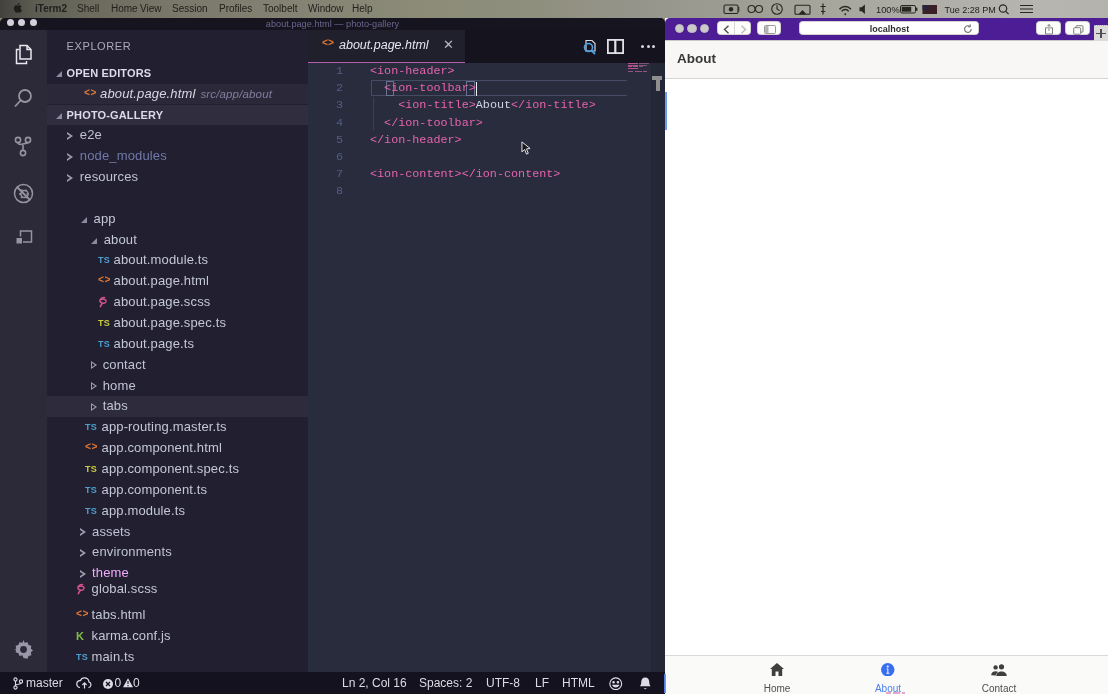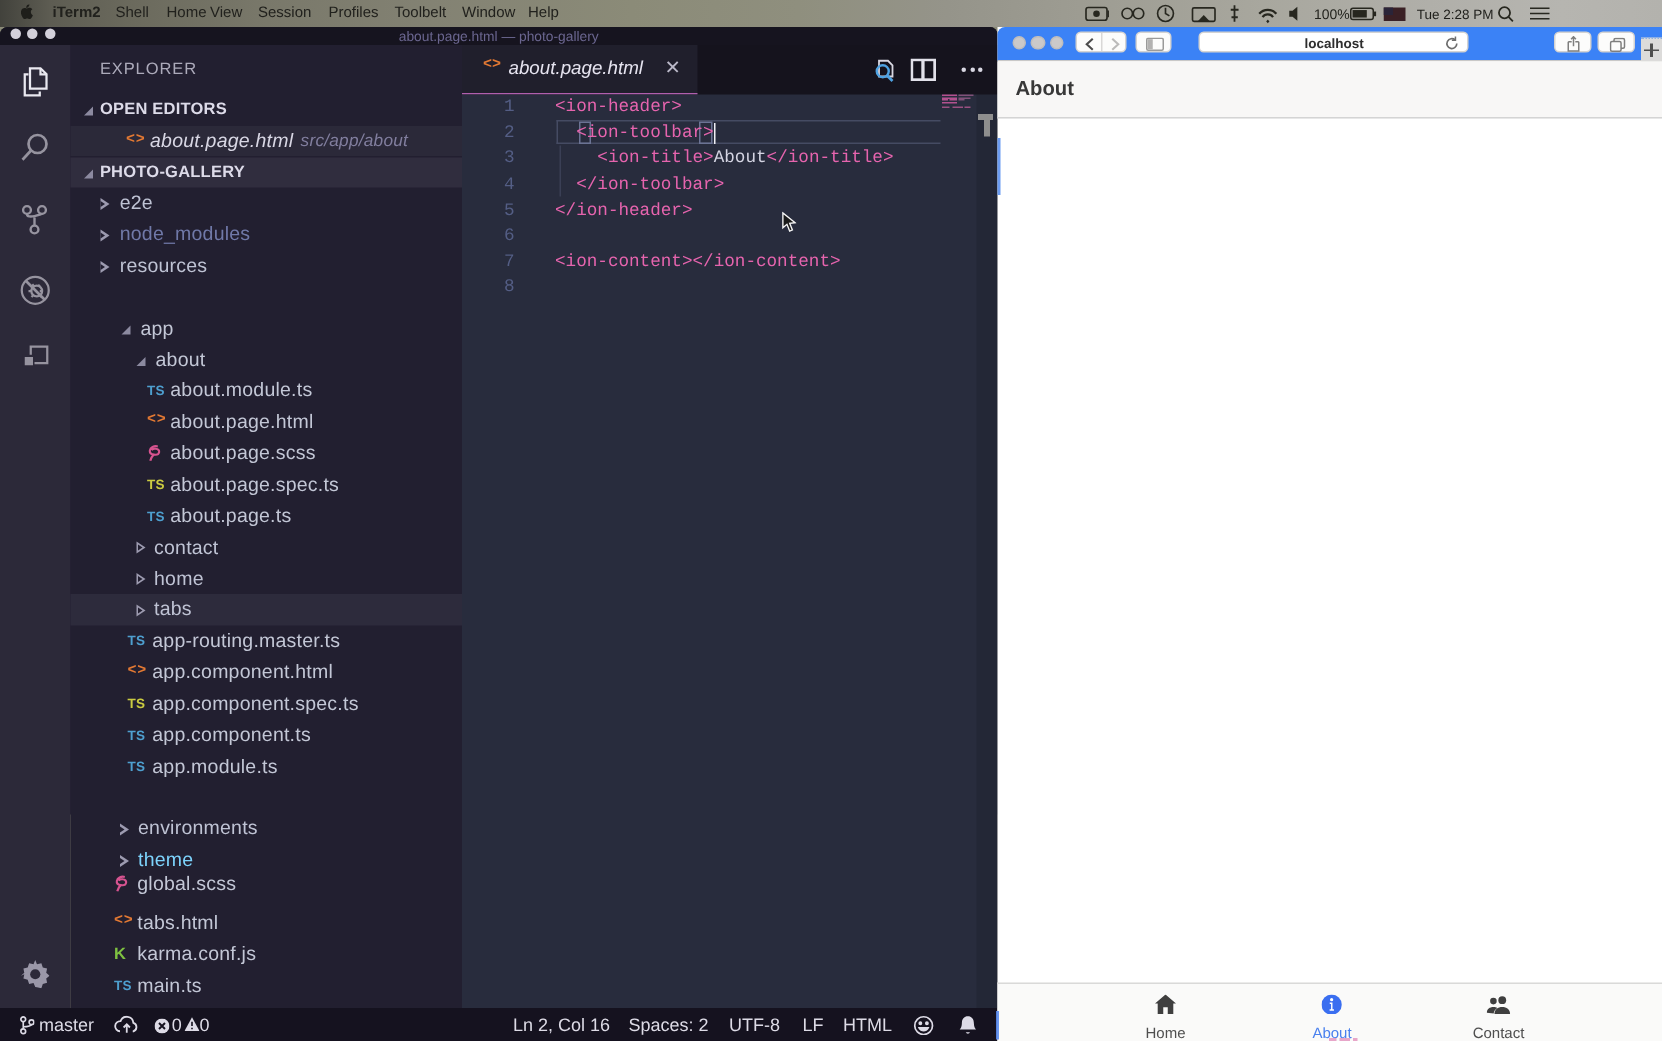--- a/index.html
+++ b/index.html
@@ -37,21 +37,21 @@
   .cl{position:absolute;left:0;width:357px;height:17.2px;line-height:17.2px;white-space:pre;}
   .ln{position:absolute;left:0;top:0;width:35px;text-align:right;color:#545e85;}
   .ct{position:absolute;left:62px;top:0;}
   .tag{color:#e664ae;}
   .w{color:#d4d4e2;}
   .mm{position:absolute;height:1px;background:#d65ba4;opacity:0.8;}
   .mm.dim{background:#8a5580;opacity:0.9;}
   .mm.dim2{background:#b85a93;height:1.1px;}
   
   #safari{left:665px;top:18px;width:443px;height:676px;background:#fff;}
-  #stoolbar{position:absolute;left:0;top:0;width:443px;height:21.5px;background:#3b82f6;border-bottom:1px solid #c9c8c7;border-radius:5px 0 0 0;}
+  #stoolbar{position:absolute;left:0;top:0;width:443px;height:21.5px;background:#4c1d95;border-bottom:1px solid #c9c8c7;border-radius:5px 0 0 0;}
   .sbtn{position:absolute;background:#fcfcfb;border:1px solid #d4d3d2;border-radius:3.5px;box-sizing:border-box;}
   #sheader{position:absolute;left:0;top:22.5px;width:443px;height:37px;background:#f8f7f6;border-bottom:1px solid #d4d4d4;}
   #sheader .t{position:absolute;left:12px;top:10.5px;font-size:13.5px;font-weight:bold;color:#383838;}
   #stabbar{position:absolute;left:0;top:637px;width:443px;height:39px;background:#fafaf9;border-top:1px solid #d9d9d8;box-sizing:border-box;}
   .stab{position:absolute;top:6px;width:80px;text-align:center;}
   .stab .lbl{display:block;margin-top:3px;font-size:10px;color:#4f4f4f;}
 </style>
 </head>
 <body>
 <div id="menubar" class="abs">
@@ -225,27 +225,31 @@
         <span class="nm" style="left:54.5px;">app.component.spec.ts</span>
       </div>
     <div class="row" style="top:449.80px;">
         <span class="ficon" style="left:38px;top:0;color:#4e9fcf;">TS</span>
         <span class="nm" style="left:54.5px;">app.component.ts</span>
       </div>
     <div class="row" style="top:470.65px;">
         <span class="ficon" style="left:38px;top:0;color:#4e9fcf;">TS</span>
         <span class="nm" style="left:54.5px;">app.module.ts</span>
       </div>
+    <div class="row" style="top:491.50px;">
+        <span class="tw-c" style="left:32.6px;"></span>
+        <span class="nm" style="left:45px;color:#bfc3d4;">assets</span>
+      </div>
     <div class="row" style="top:512.35px;">
         <span class="tw-c" style="left:32.6px;"></span>
         <span class="nm" style="left:45px;color:#bfc3d4;">environments</span>
       </div>
     <div class="row" style="top:533.20px;">
         <span class="tw-c" style="left:32.6px;"></span>
-        <span class="nm" style="left:45px;color:#7dd3fc;">theme</span>
+        <span class="nm" style="left:45px;color:#f0abfc;">theme</span>
       </div>
     <div class="row" style="top:549px;">
         <svg width="11" height="13" viewBox="0 0 11 13" style="position:absolute;top:4px;left:29px;">
           <path d="M7.2 1.6c-2.6-.6-5 .8-5.3 2.6-.3 1.6 1 2.6 2.6 2.9 1.7.3 3.3-.2 3.6-1.7.2-1.2-.8-2-2.2-2.2-1.1-.2-2.3.2-2.8 1" fill="none" stroke="#d6538f" stroke-width="1.4"></path>
           <path d="M4.6 6.9C3.6 8 2.6 9.6 2.2 11.2" fill="none" stroke="#d6538f" stroke-width="1.5"></path>
         </svg>
         <span class="nm" style="left:44.5px;">global.scss</span>
       </div>
     <div class="row" style="top:574.90px;">
         <span class="ficon" style="left:29px;top:0;color:#e37933;font-family:'Liberation Mono',monospace;font-size:10px;letter-spacing:0.5px;">&lt;&gt;</span>

